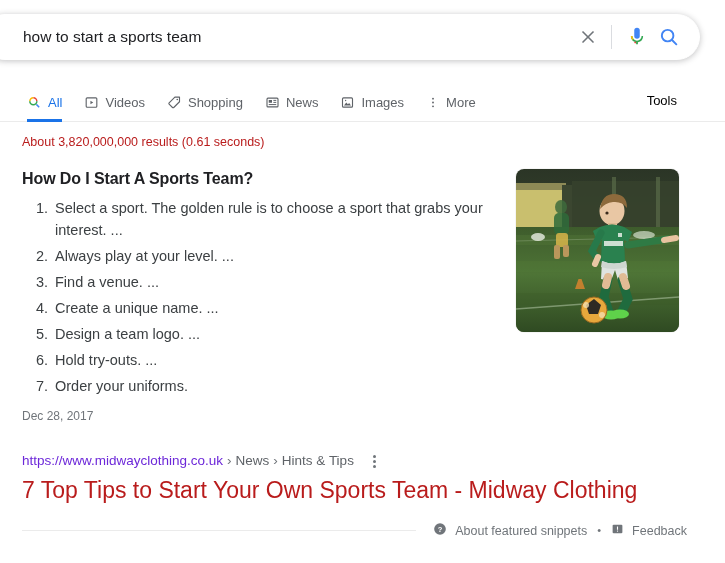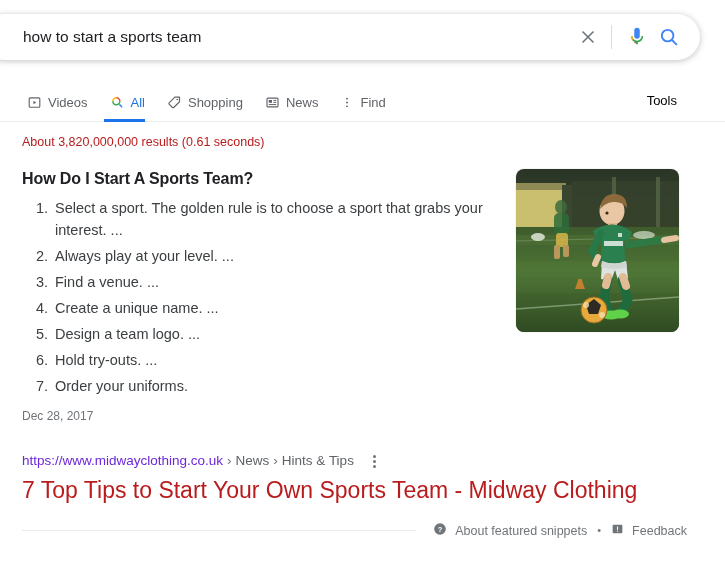--- a/index.html
+++ b/index.html
@@ -279,40 +279,40 @@
           <circle cx="10.5" cy="10.5" r="6.3"></circle>
           <line x1="15.3" y1="15.3" x2="20" y2="20"></line>
         </svg>
       </div>
     </div>
   </div>
 
   <div class="tabs-wrap">
     <div class="tabs">
 
-      <div class="tab">
-        <span class="tab-icon">
-          <svg width="15" height="15" viewBox="0 0 24 24" fill="none" stroke="#5f6368" stroke-width="1.8">
-            <rect x="3.5" y="4.5" width="17" height="15" rx="1.6"></rect>
-            <path d="M10.3 9.1 14.8 12l-4.5 2.9z" fill="#5f6368" stroke="none"></path>
-          </svg>
-        </span>
-        <span>Videos</span>
-      </div>
-
       <div class="tab active">
         <span class="tab-icon">
           <svg width="15" height="15" viewBox="0 0 24 24">
             <path fill="none" stroke="#4285f4" stroke-width="2.4" d="M19.5 19.5 15 15"></path>
             <path fill="none" stroke="#ea4335" stroke-width="2.4" d="M15.7 10.1a5.6 5.6 0 0 0-5.6-5.6"></path>
             <path fill="none" stroke="#fbbc04" stroke-width="2.4" d="M10.1 4.5a5.6 5.6 0 0 0-5.6 5.6"></path>
             <path fill="none" stroke="#34a853" stroke-width="2.4" d="M4.5 10.1a5.6 5.6 0 0 0 11.2 0"></path>
           </svg>
         </span>
         <span>All</span>
+      </div>
+
+      <div class="tab">
+        <span class="tab-icon">
+          <svg width="15" height="15" viewBox="0 0 24 24" fill="none" stroke="#5f6368" stroke-width="1.8">
+            <rect x="3.5" y="4.5" width="17" height="15" rx="1.6"></rect>
+            <path d="M10.3 9.1 14.8 12l-4.5 2.9z" fill="#5f6368" stroke="none"></path>
+          </svg>
+        </span>
+        <span>Videos</span>
       </div>
 
       <div class="tab">
         <span class="tab-icon">
           <svg width="15" height="15" viewBox="0 0 24 24" fill="none" stroke="#5f6368" stroke-width="1.8" stroke-linejoin="round">
             <path d="M12.6 3.4H20v7.4l-9.2 9.2a1.4 1.4 0 0 1-2 0l-5.4-5.4a1.4 1.4 0 0 1 0-2z"></path>
             <circle cx="16.4" cy="7.2" r="1.3" fill="#5f6368" stroke="none"></circle>
           </svg>
         </span>
         <span>Shopping</span>
@@ -324,30 +324,40 @@
             <rect x="3.2" y="5" width="17.6" height="14" rx="1.6"></rect>
             <rect x="6" y="8" width="5.2" height="4.4" fill="#5f6368" stroke="none"></rect>
             <line x1="13.4" y1="8.6" x2="18" y2="8.6" stroke-width="1.6"></line>
             <line x1="13.4" y1="11.8" x2="18" y2="11.8" stroke-width="1.6"></line>
             <line x1="6" y1="15.3" x2="18" y2="15.3" stroke-width="1.6"></line>
           </svg>
         </span>
         <span>News</span>
       </div>
 
+      <div class="tab">
+        <span class="tab-icon">
+          <svg width="15" height="15" viewBox="0 0 24 24" fill="none" stroke="#5f6368" stroke-width="1.8">
+            <rect x="4" y="4.6" width="16" height="14.8" rx="1.6"></rect>
+            <path d="M6.4 16.6 10 11.8l2.6 3.1 2-2.2 3 3.9z" fill="#5f6368" stroke="none"></path>
+            <circle cx="9" cy="8.8" r="1.1" fill="#5f6368" stroke="none"></circle>
+          </svg>
+        </span>
+        <span>Images</span>
+      </div>
 
       <div class="tab">
         <span class="tab-icon">
           <svg width="14" height="15" viewBox="0 0 24 24" fill="#5f6368">
             <circle cx="12" cy="5.4" r="1.6"></circle>
             <circle cx="12" cy="12" r="1.6"></circle>
             <circle cx="12" cy="18.6" r="1.6"></circle>
           </svg>
         </span>
-        <span>Find</span>
+        <span>More</span>
       </div>
 
     </div>
     <div class="tools-btn">Tools</div>
   </div>
 
   <div class="result-stats">About 3,820,000,000 results (0.61 seconds)</div>
 
   <div class="snippet">
     <div class="snippet-title">How Do I Start A Sports Team?</div>

